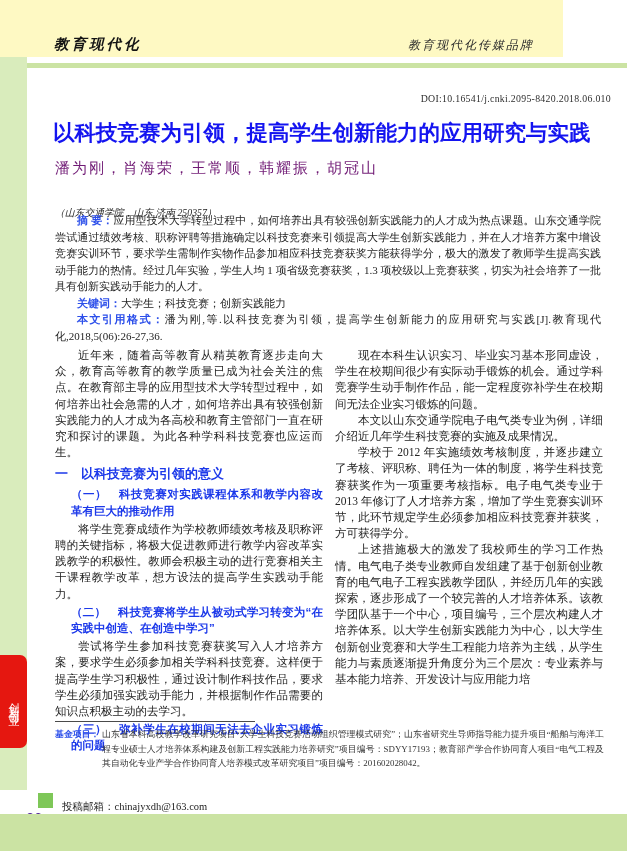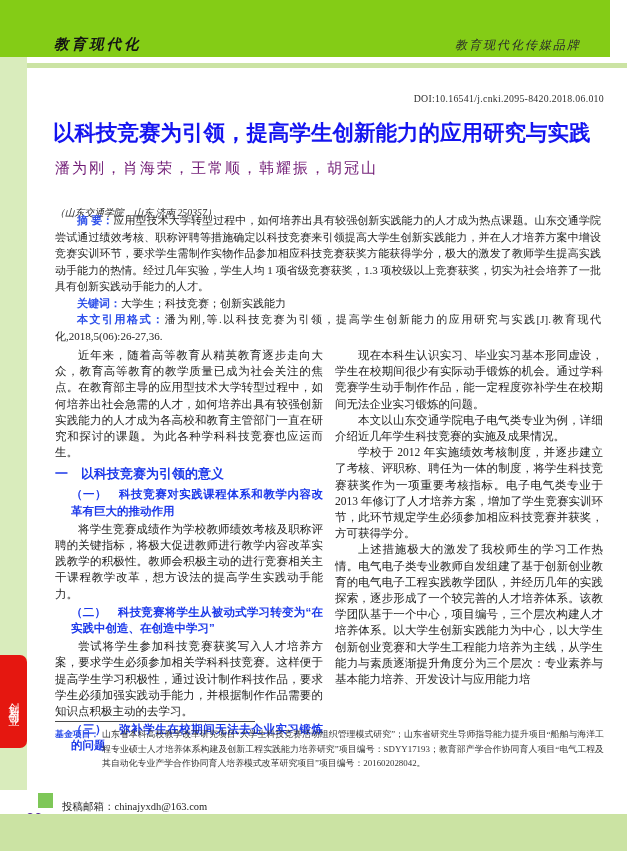--- a/index.html
+++ b/index.html
@@ -3,31 +3,31 @@
 <meta charset="utf-8">
 <style>
   html,body{margin:0;padding:0;}
   body{
     width:627px;height:851px;position:relative;overflow:hidden;
     background:#ffffff;
     font-family:"Liberation Serif","DejaVu Serif",serif;
     color:#1d1d1d;
   }
   
-  .top-band{position:absolute;top:0;left:0;width:610px;height:57px;background:#84cc16;}
+  .top-band{position:absolute;top:0;left:0;width:563px;height:57px;background:#fef9c3;}
   .journal-name{position:absolute;left:54px;top:35px;font-size:14.5px;font-weight:bold;font-style:italic;letter-spacing:3px;color:#141414;}
   .brand{position:absolute;right:29px;top:37px;font-size:12px;font-style:italic;letter-spacing:2px;color:#2a2a2a;}
   .header-rule{position:absolute;top:63px;left:0;width:627px;height:5px;background:#cbe3a3;}
   
   .left-strip{position:absolute;top:57px;left:0;width:27px;height:733px;background:#d9ecbc;}
   .bottom-band{position:absolute;top:814px;left:0;width:627px;height:37px;background:#cbe3a3;}
   .side-tab{position:absolute;left:0;top:655px;width:27px;height:93px;background:#e51710;border-radius:0 7px 7px 0;display:flex;align-items:center;justify-content:center;}
   .side-tab span{writing-mode:vertical-rl;color:#ffffff;font-size:11px;letter-spacing:3px;font-family:"Liberation Sans","DejaVu Sans",sans-serif;}
   
-  .doi{position:absolute;top:93px;right:23px;font-size:9.8px;letter-spacing:.3px;color:#2e2e2e;}
+  .doi{position:absolute;top:93px;right:16px;font-size:9.8px;letter-spacing:.3px;color:#2e2e2e;}
   .paper-title{position:absolute;top:118px;left:53px;width:548px;font-size:21.5px;font-weight:bold;color:#1414f0;font-family:"Liberation Sans","DejaVu Sans",sans-serif;white-space:nowrap;}
   .authors{position:absolute;top:159px;left:55px;font-size:15px;letter-spacing:2px;color:#701a75;}
   .affiliation{position:absolute;top:207px;left:55px;font-size:9.8px;color:#222222;font-style:italic;}
   
   .abstract{position:absolute;top:212px;left:55px;width:546px;font-size:11px;line-height:16.5px;text-align:justify;color:#242424;}
   .abstract p{margin:0;text-indent:2em;}
   .blue-label{color:#2c4fea;font-weight:bold;font-family:"Liberation Sans","DejaVu Sans",sans-serif;}
   
   .columns{position:absolute;top:347px;left:55px;width:548px;display:flex;gap:12px;}
   .col{width:272px;font-size:11.5px;line-height:16.2px;text-align:justify;color:#242424;}

